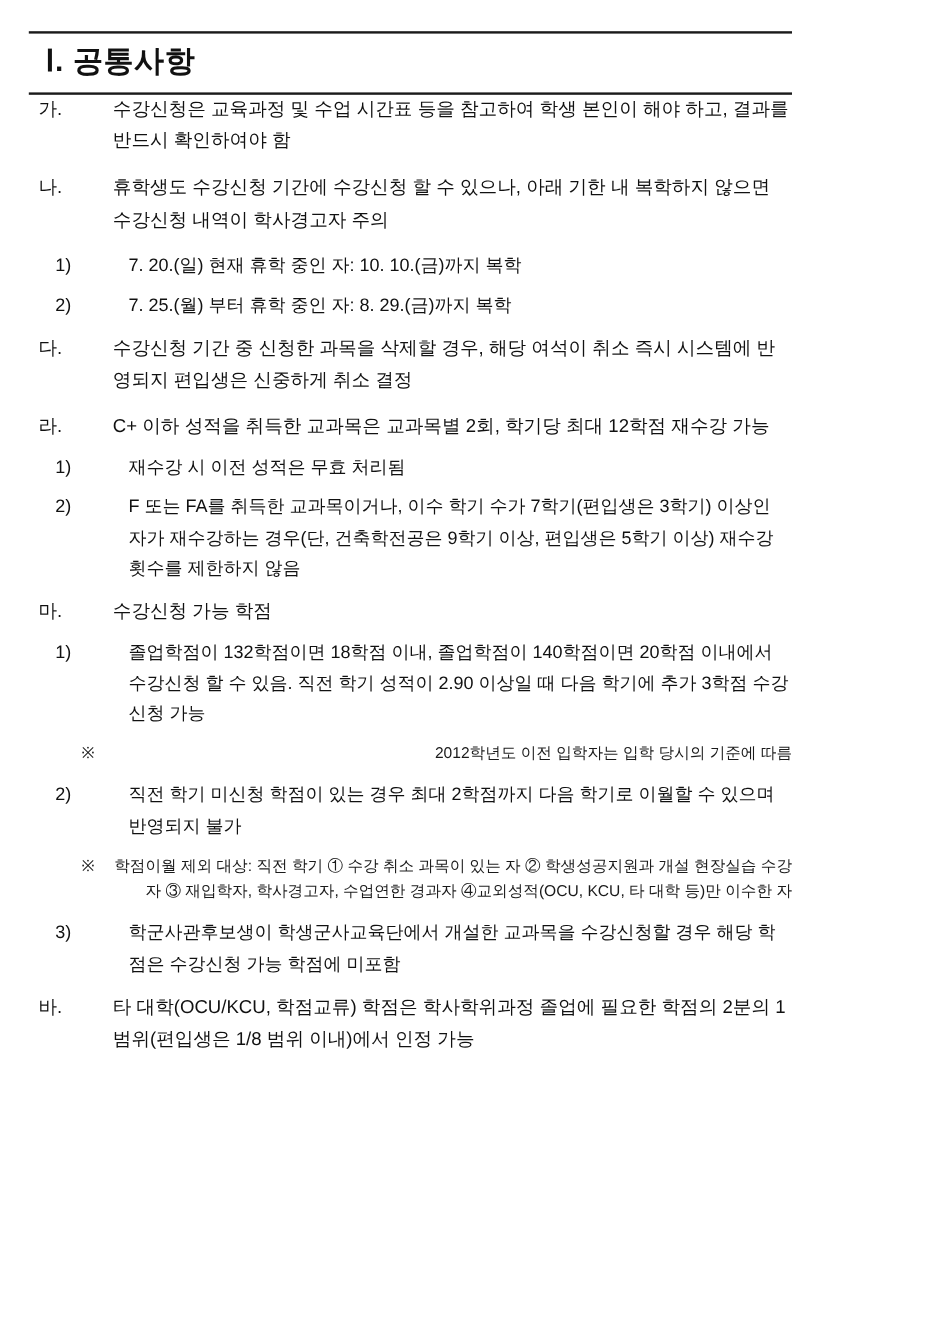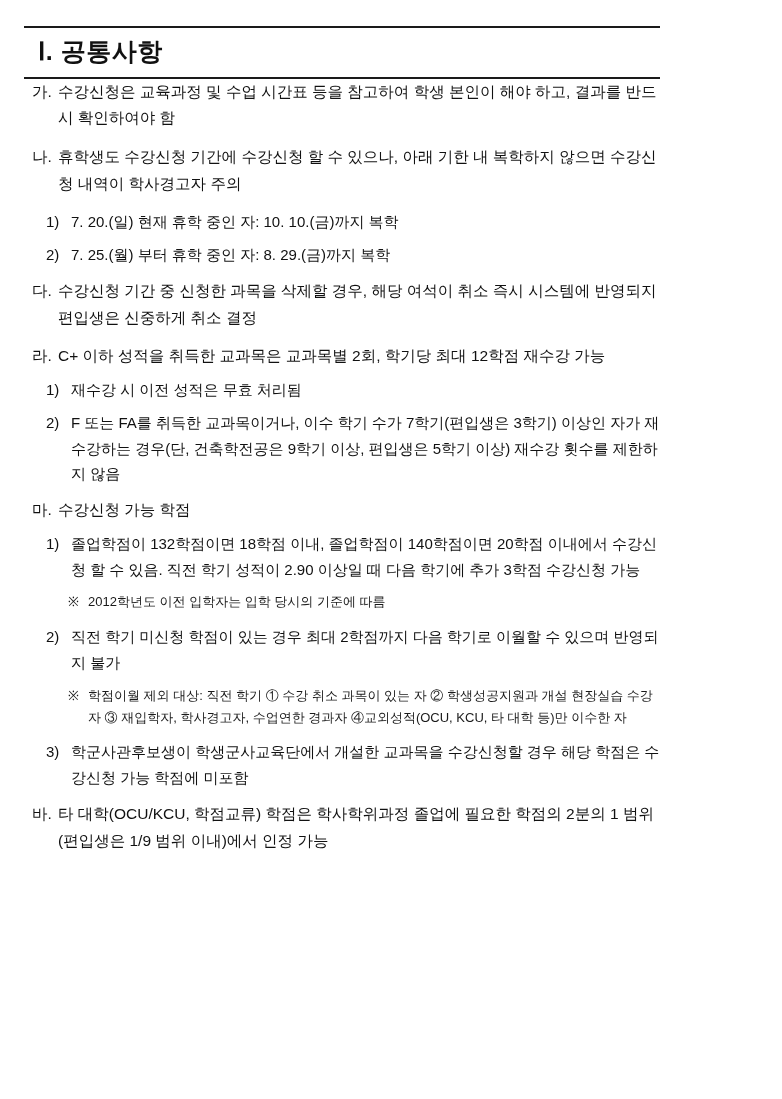--- a/index.html
+++ b/index.html
@@ -47,20 +47,21 @@
     display: flex;
     align-items: flex-start;
     margin: 0 0 12px 0;
   }
   .item .marker {
     flex: 0 0 auto;
     white-space: nowrap;
   }
   .item .body {
     flex: 1 1 auto;
+    margin-left: 36px;
   }
 
   
   .lvl-a {
     font-size: 15.5px;
     line-height: 1.72;
     padding-left: 8px;
   }
   .lvl-a .marker { width: 26px; }
 
@@ -77,21 +78,21 @@
   .note {
     font-size: 13px;
     line-height: 1.68;
     padding-left: 44px;
     margin: 9px 0 11px 0;
     color: #1a1a1a;
     display: flex;
     align-items: flex-start;
   }
   .note .marker { width: 20px; flex: 0 0 auto; }
-  .note .body { flex: 1 1 auto; }
+  .note .body { flex: 1 1 auto; text-align: right; }
 
   .tight { margin-bottom: 7px; }
 </style>
 </head>
 <body>
 
 <div class="page">
 
   <div class="section-banner">
     <div class="banner-text">Ⅰ. 공통사항</div>
@@ -163,16 +164,16 @@
     <span class="body">학점이월 제외 대상: 직전 학기 ① 수강 취소 과목이 있는 자 ② 학생성공지원과 개설 현장실습 수강자 ③ 재입학자, 학사경고자, 수업연한 경과자 ④교외성적(OCU, KCU, 타 대학 등)만 이수한 자</span>
   </div>
 
   <div class="item lvl-b">
     <span class="marker">3)</span>
     <span class="body">학군사관후보생이 학생군사교육단에서 개설한 교과목을 수강신청할 경우 해당 학점은 수강신청 가능 학점에 미포함</span>
   </div>
 
   <div class="item lvl-a">
     <span class="marker">바.</span>
-    <span class="body">타 대학(OCU/KCU, 학점교류) 학점은 학사학위과정 졸업에 필요한 학점의 2분의 1 범위(편입생은 1/9 범위 이내)에서 인정 가능</span>
+    <span class="body">타 대학(OCU/KCU, 학점교류) 학점은 학사학위과정 졸업에 필요한 학점의 2분의 1 범위(편입생은 1/8 범위 이내)에서 인정 가능</span>
   </div>
 
 </div>
 
 </body></html>

